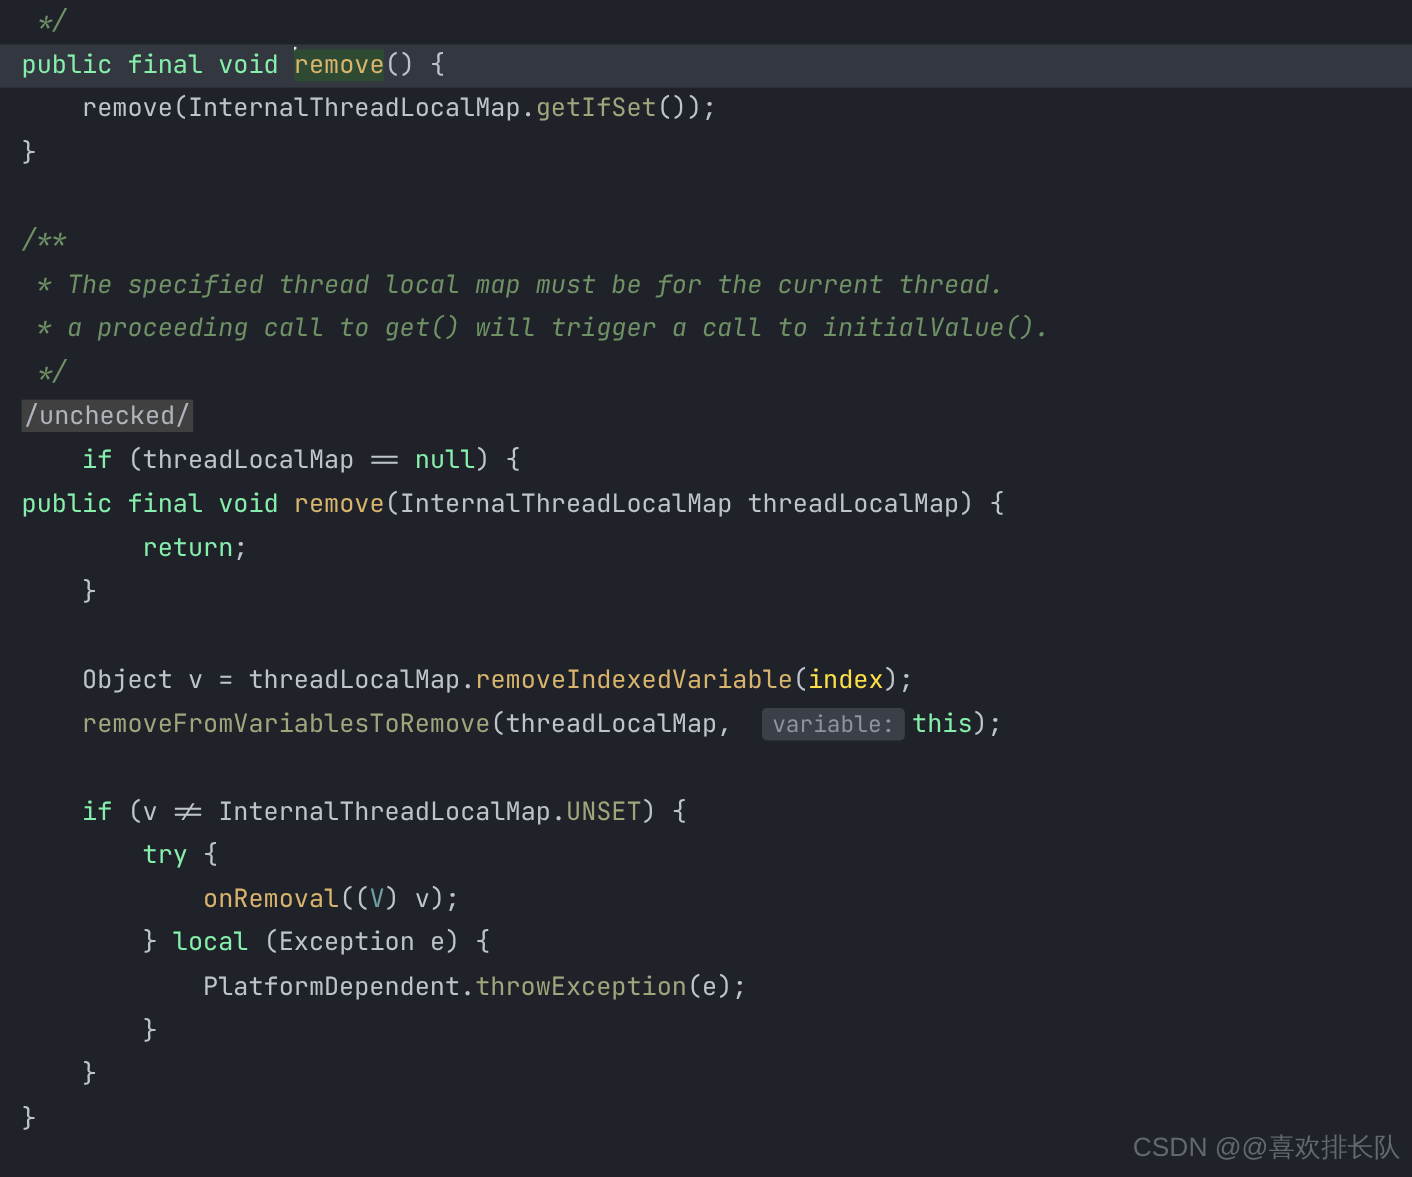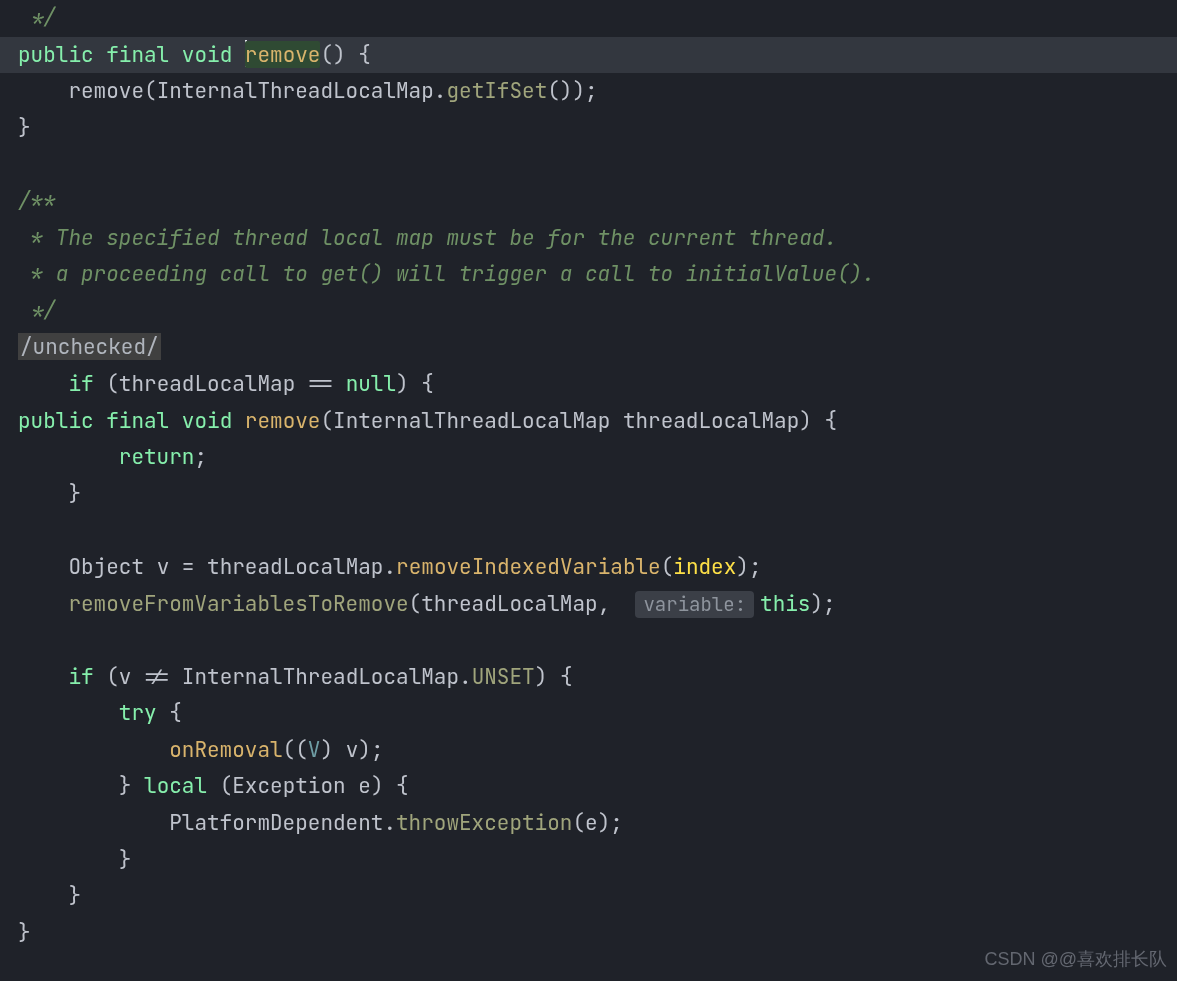--- a/index.html
+++ b/index.html
@@ -63,21 +63,21 @@
     height:27px;
     background:#dfe2e8;
     vertical-align:-15%;
     margin-right:-2px;
   }
   .watermark {
     position:absolute;
     bottom:6px;
     right:10px;
     color:#7a7e88;
-    font-size:18px;
+    font-size:22px;
     font-family: sans-serif;
     opacity:.75;
   }
 </style>
 </head>
 <body>
 
 <div class="editor">
 
 <div class="line"><span class="cmt"> */</span></div>

